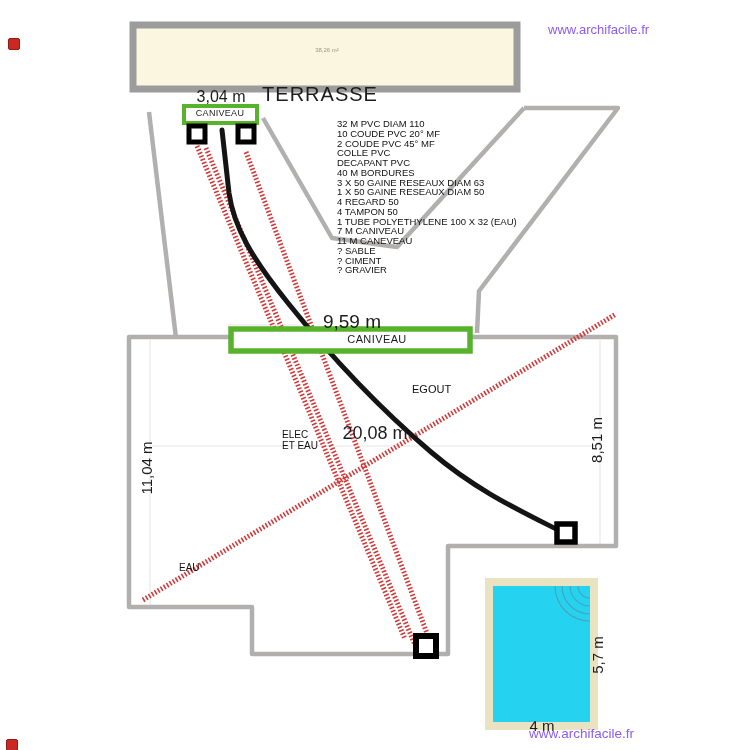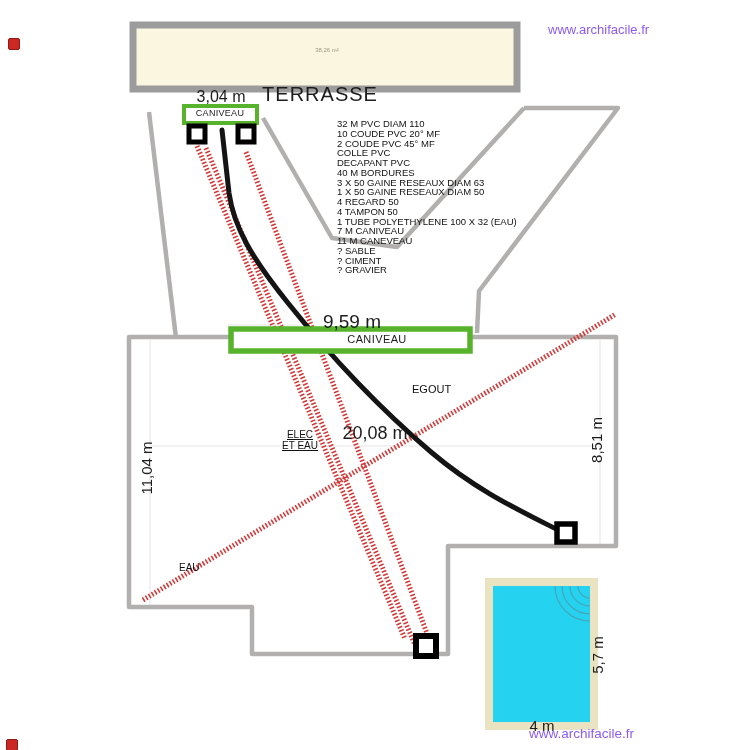--- a/index.html
+++ b/index.html
@@ -13,21 +13,21 @@
   .dim-med{font-size:16px;transform:translateX(-50%);}
   .dim-rot{font-size:15px;transform:translate(-50%,-50%) rotate(-90deg);transform-origin:center;}
   .tiny-gray{font-size:6px;color:#9a9884;transform:translateX(-50%);}
   .canv-txt{font-size:9px;transform:translateX(-50%);letter-spacing:.3px;}
   .canv-txt2{font-size:11px;transform:translateX(-50%);letter-spacing:.4px;}
   .small-lbl{font-size:10px;color:#111;padding-left:28px;}
   .materials{font-size:9.5px;line-height:9.75px;color:#111;}
   .materials div{white-space:nowrap;}
   .watermark{font-size:13px;color:#8b5cf6;}
   .terrasse{font-size:20px;letter-spacing:1px;transform:translateX(-50%);}
-  .center-lbl{text-align:center;transform:translateX(-50%);text-decoration:underline;}
+  .center-lbl{transform:translateX(-50%);}
   .red-marker{position:absolute;width:10px;height:10px;background:#cb2723;border:1px solid #8f1a17;border-radius:2px;}
 </style>
 </head>
 <body>
 
 <div id="stage">
 
   <svg id="plan-svg" width="750" height="750" viewBox="0 0 750 750">
 
     <line x1="150" y1="340" x2="150" y2="605" stroke="#ececec" stroke-width="1.5"></line>

